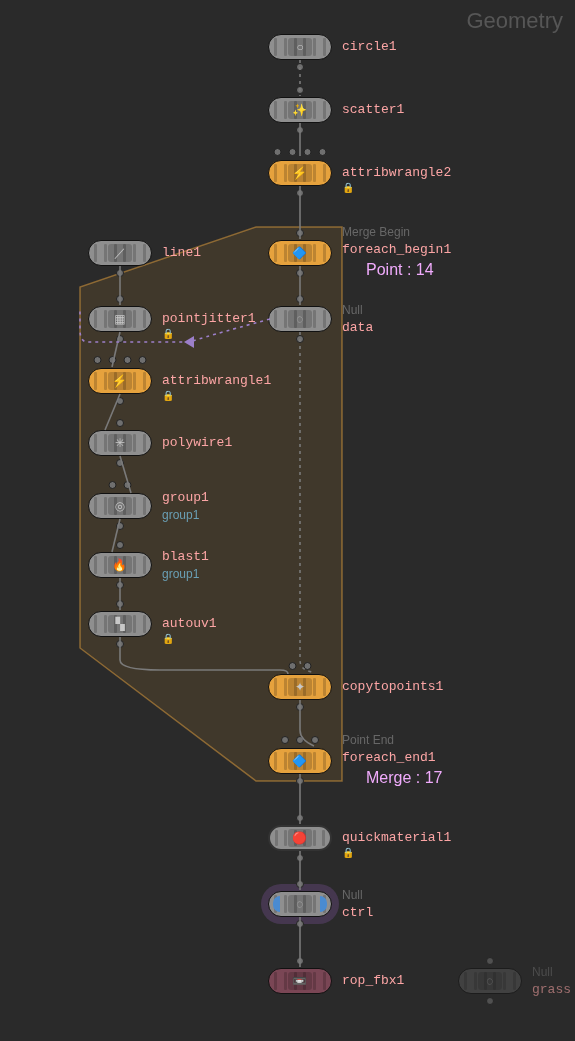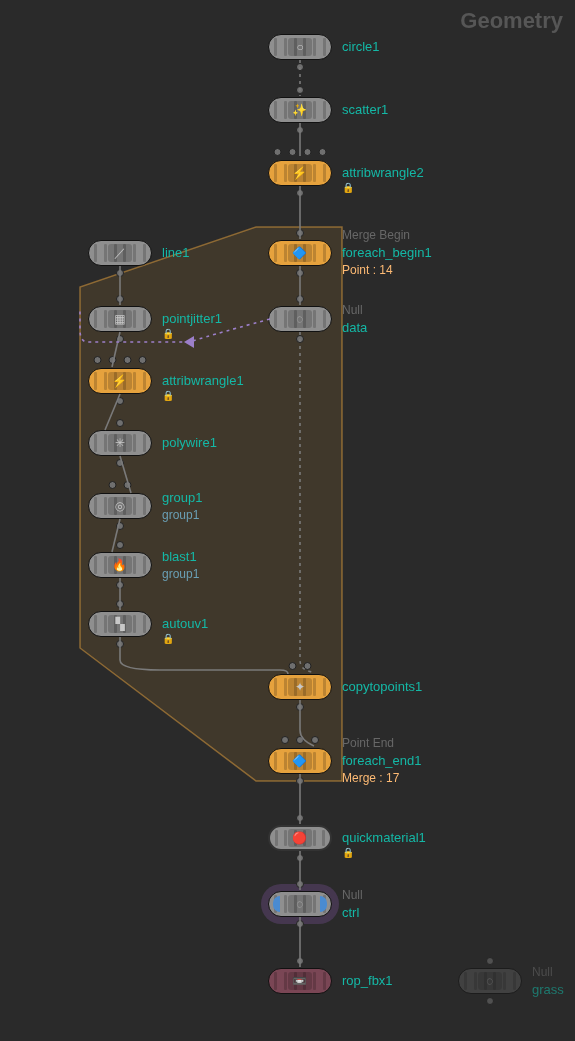--- a/index.html
+++ b/index.html
@@ -11,21 +11,21 @@
     font-family: sans-serif;
     font-size: 13px;
     color: #c8c8c8;
     overflow: hidden;
   }
   .context-label {
     position: absolute;
     top: 8px;
     right: 12px;
     font-size: 22px;
-    font-weight: bold;
+    font-weight: normal;
     color: #565656;
   }
   svg.canvas {
     position: absolute;
     top: 0; left: 0;
     width: 575px;
     height: 1041px;
     pointer-events: none;
   }
   .node {
@@ -98,22 +98,22 @@
   }
   .labels {
     position: absolute;
     left: 74px;
     top: 50%;
     transform: translateY(-50%);
     white-space: nowrap;
     line-height: 1.4;
   }
   .labels .type { color: #676767; font-size: 12px; }
-  .labels .name { color: #14b8a6; }
-  .labels .param { color: #fdba74; font-size: 12px; }
+  .labels .name { color: #fca5a5; font-family: Liberation Mono, monospace; }
+  .labels .param { color: #f0abfc; font-size: 16px; padding-left: 24px; }
   .labels .group { color: #6a9fb5; font-size: 12px; }
   .lock {
     position: absolute;
     font-size: 10px;
     color: #666;
   }
   .selected-ring {
     position: absolute;
     left: 50%; top: 50%;
     transform: translate(-50%, -50%);

